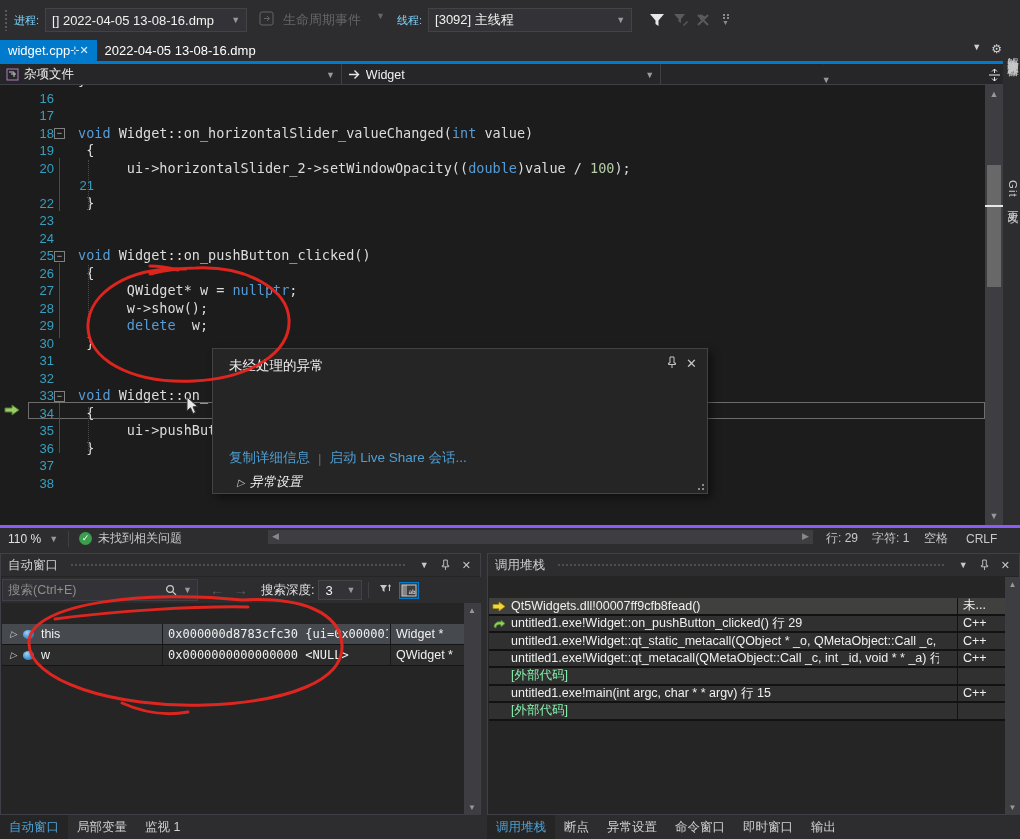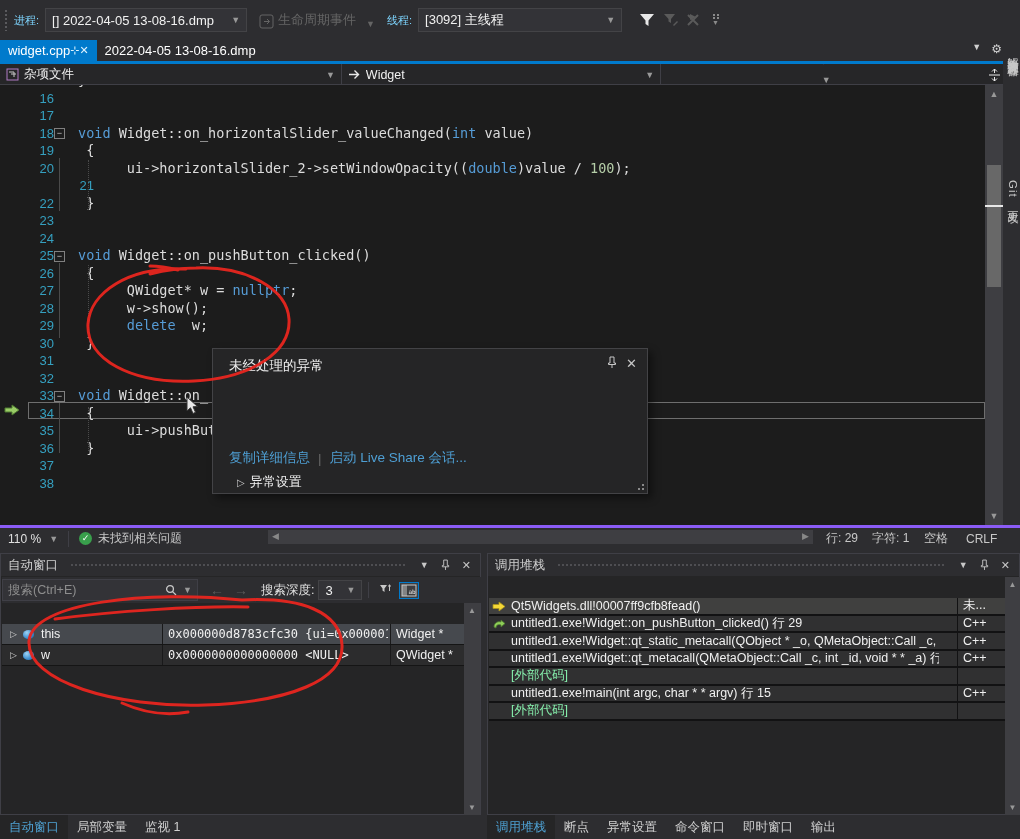--- a/index.html
+++ b/index.html
@@ -8,21 +8,21 @@
   .abs { position:absolute; }
   .mono { font-family:"DejaVu Sans Mono", monospace; }
 
   
   #toolbar { left:0; top:0; width:1020px; height:40px; background:#2d2d30; }
   .grip-v { width:4px; height:22px; background-image:radial-gradient(#5a5a5e 1px, transparent 1.2px); background-size:4px 4px; }
   #toolbar .lbl { color:#7dd3fc; font-size:11px; }
   .combo { background:#333337; border:1px solid #434346; color:#f1f1f1; font-size:13px; display:flex; align-items:center; height:24px; padding:0 6px; }
   .combo .tx { flex:1; white-space:nowrap; overflow:hidden; }
   .dd { color:#999; font-size:9px; margin-left:6px; }
-  .toolbtn { display:flex; align-items:flex-end; gap:4px; color:#656565; font-size:13px; }
+  .toolbtn { display:flex; align-items:flex-start; gap:9px; color:#656565; font-size:13px; }
   svg { display:block; }
 
   
   #tabstrip { left:0; top:40px; width:1005px; height:21px; background:#2d2d30; display:flex; }
   .doc-tab { padding:0 8px; display:flex; align-items:center; gap:0; font-size:13px; color:#ffffff; }
   .doc-tab.active { background:#007acc; }
   .doc-tab .ticon { font-size:11px; color:#dff3ff; }
   #tab-accent { left:0; top:61px; width:1005px; height:3px; background:#007acc; }
   #tab-right-icons { right:18px; top:42px; display:flex; gap:10px; color:#d0d0d0; font-size:12px; }
 
@@ -43,21 +43,21 @@
   #cur-line { left:28px; top:316.5px; width:957px; height:17.5px; border:1px solid #6e6e6e; }
   #exec-arrow { left:4px; top:319px; }
   #err-icon { left:212px; top:317px; width:15px; height:15px; border-radius:50%; background:#e51400; border:2px solid #f5f5f5; color:#fff; font-size:9px; line-height:11px; text-align:center; font-weight:bold; }
   
   #ed-vsb { left:985px; top:85px; width:18px; height:440px; background:#3e3e42; }
   #ed-vsb .arr { position:absolute; left:0; width:18px; text-align:center; color:#999; font-size:9px; }
   #ed-thumb { position:absolute; left:2px; top:80px; width:14px; height:122px; background:#686868; }
   #ed-caret-mark { position:absolute; left:0; top:120px; width:18px; height:2px; background:#e8e8e8; }
 
   
-  #ex-popup { left:212px; top:348px; width:436px; height:146px; background:#252526; border:1px solid #434346; box-shadow:4px 4px 8px rgba(0,0,0,.45); }
+  #ex-popup { left:212px; top:348px; width:496px; height:146px; background:#252526; border:1px solid #434346; box-shadow:4px 4px 8px rgba(0,0,0,.45); }
   #ex-popup .title { position:absolute; left:16px; top:8px; color:#f1f1f1; font-size:13.5px; }
   #ex-popup .body { position:absolute; left:16px; top:34px; width:404px; color:#f1f1f1; font-size:13.5px; line-height:21px; }
   #ex-popup .links { position:absolute; left:16px; top:100px; font-size:13.5px; color:#4e9fd4; display:flex; gap:8px; align-items:center; }
   #ex-popup .links .sep { color:#686868; }
   #ex-popup .expander { position:absolute; left:16px; top:124px; color:#f1f1f1; font-size:13px; }
   #ex-popup .expander .tri { color:#c8c8c8; font-size:10px; margin-right:5px; }
   #ex-popup .winbtn { position:absolute; top:7px; color:#c8c8c8; font-size:12px; }
   #ex-grip { position:absolute; right:2px; bottom:2px; width:10px; height:10px; background-image:radial-gradient(#8a8a8a 1px, transparent 1.2px); background-size:4px 4px; background-position:bottom right; clip-path:polygon(100% 0,100% 100%,0 100%); }
 
   
@@ -82,21 +82,21 @@
   #autos-search { width:196px; height:22px; background:#333337; border:1px solid #3f3f46; color:#8e8e8e; font-size:12.5px; padding:0 5px; display:flex; align-items:center; }
   #autos-search .ph { flex:1; }
   .navarrow { color:#5a5a5a; font-size:14px; margin:0 5px; }
   #depth-combo { width:44px; height:20px; }
   .mini-icon { margin:0 3px; }
   .mini-icon.sel { border:1px solid #007acc; background:#3e3e40; padding:1px; }
   .arow { position:absolute; left:1px; width:462px; height:21px; font-size:12.5px; color:#f0f0f0; border-bottom:1px solid #151515; background:#2c2c2d; }
   .arow.sel { background:#46494e; }
   .arow .cell { position:absolute; top:0; height:100%; display:flex; align-items:center; overflow:hidden; white-space:nowrap; }
   .arow .cdiv { position:absolute; top:0; height:100%; width:1px; background:#19191a; }
-  .expander { color:#d0d0d0; font-size:9px; margin:0 6px 0 8px; }
+  .expander { color:#d0d0d0; font-size:9px; margin:0 6px 0 8px;font-style:italic; }
   .varball { width:11px; height:9px; border-radius:50%/45%; background:radial-gradient(circle at 35% 30%, #9fd4f5, #3f8fd0 55%, #1f5c96); margin-right:7px; }
 
   
   #callstack { left:487px; top:553px; width:533px; height:262px; }
   .csrow { position:absolute; left:1px; width:516px; height:17.5px; font-size:12.5px; color:#f0f0f0; border-bottom:2px solid #121213; background:#303031; }
   .csrow.sel { background:#40403f; }
   .csrow .nm { position:absolute; left:22px; right:66px; top:0; height:100%; display:flex; align-items:center; white-space:nowrap; overflow:hidden; }
   .csrow .lg { position:absolute; left:468px; width:48px; top:0; height:100%; display:flex; align-items:center; padding-left:5px; border-left:1px solid #121213; white-space:nowrap; overflow:hidden; }
   .csrow.ext { color:#86efac; }
   .csrow .rowicon { position:absolute; left:3px; top:3px; }

